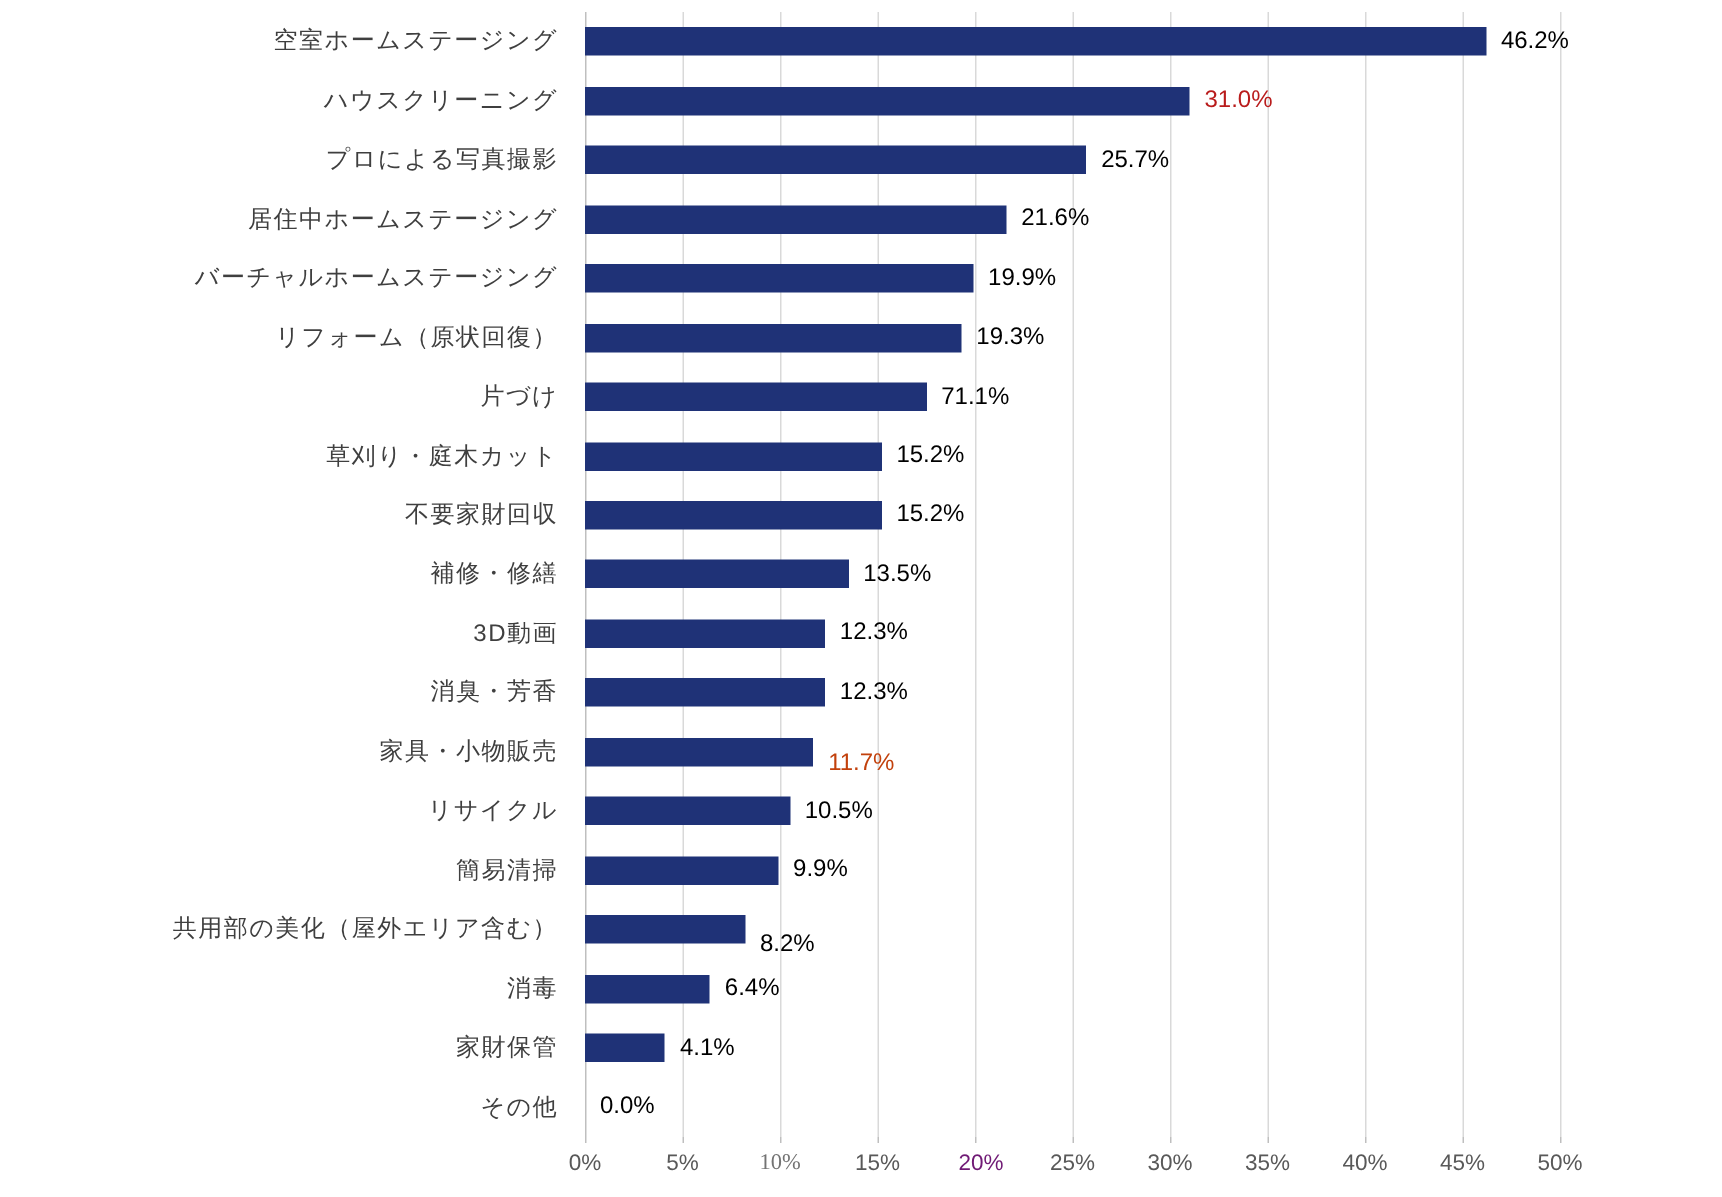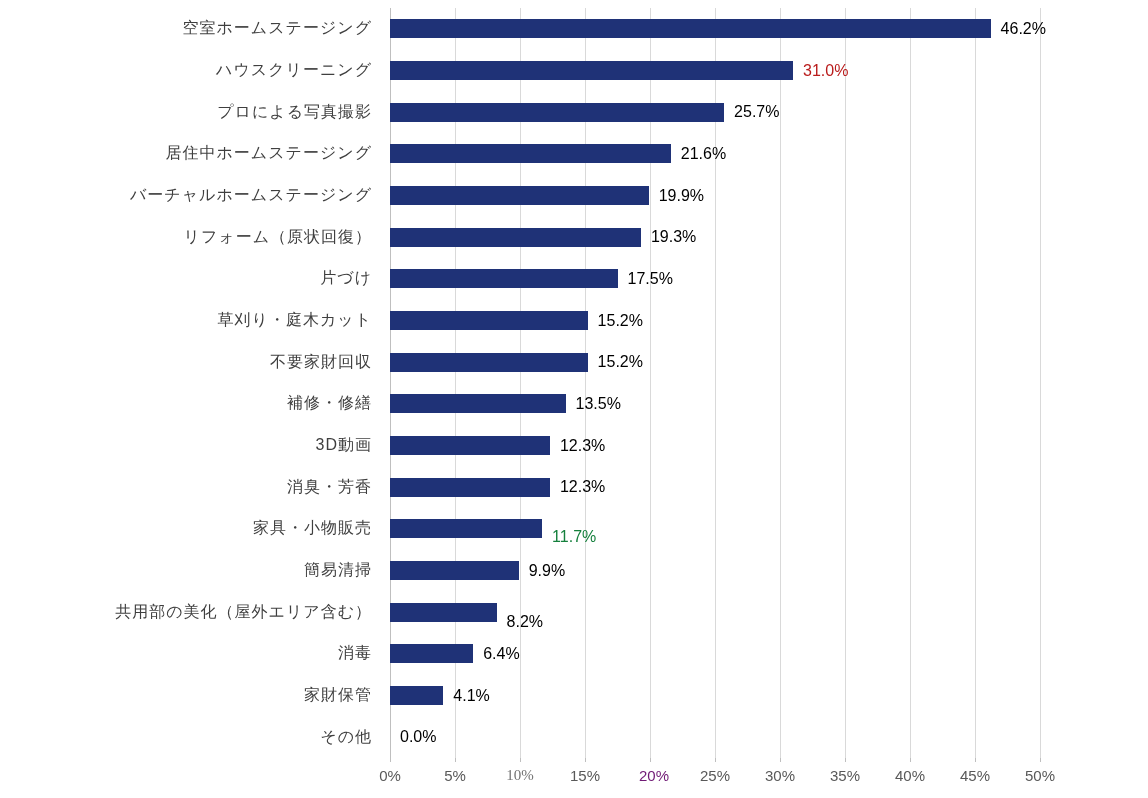--- a/index.html
+++ b/index.html
@@ -150,21 +150,21 @@
 
   <div class="row">
     <div class="row-label" style="color: rgb(63, 63, 63);">リフォーム（原状回復）</div>
     <div class="bar" style="width: 250.9px; background: rgb(31, 50, 119);"></div>
     <div class="value-label" style="color: rgb(0, 0, 0);">19.3%</div>
   </div>
 
   <div class="row">
     <div class="row-label" style="color: rgb(63, 63, 63);">片づけ</div>
     <div class="bar" style="width: 227.5px; background: rgb(31, 50, 119);"></div>
-    <div class="value-label" style="color: rgb(0, 0, 0);">17.5%</div>
+    <div class="value-label" style="color: rgb(0, 0, 0);">71.1%</div>
   </div>
 
   <div class="row">
     <div class="row-label" style="color: rgb(63, 63, 63);">草刈り・庭木カット</div>
     <div class="bar" style="width: 197.6px; background: rgb(31, 50, 119);"></div>
     <div class="value-label" style="color: rgb(0, 0, 0);">15.2%</div>
   </div>
 
   <div class="row">
     <div class="row-label" style="color: rgb(63, 63, 63);">不要家財回収</div>
@@ -186,23 +186,28 @@
 
   <div class="row">
     <div class="row-label" style="color: rgb(63, 63, 63);">消臭・芳香</div>
     <div class="bar" style="width: 159.9px; background: rgb(31, 50, 119);"></div>
     <div class="value-label" style="color: rgb(0, 0, 0);">12.3%</div>
   </div>
 
   <div class="row">
     <div class="row-label" style="color: rgb(63, 63, 63); font-family: Liberation Mono, monospace;">家具・小物販売</div>
     <div class="bar" style="width: 152.1px; background: rgb(31, 50, 119);"></div>
-    <div class="value-label" style="color: #15803d; margin-top: 16px;">11.7%</div>
-  </div>
-
+    <div class="value-label" style="color: #c2410c; margin-top: 16px;">11.7%</div>
+  </div>
+
+  <div class="row">
+    <div class="row-label" style="color: rgb(63, 63, 63);">リサイクル</div>
+    <div class="bar" style="width: 136.5px; background: rgb(31, 50, 119);"></div>
+    <div class="value-label" style="color: rgb(0, 0, 0);">10.5%</div>
+  </div>
 
   <div class="row">
     <div class="row-label" style="color: rgb(63, 63, 63);">簡易清掃</div>
     <div class="bar" style="width: 128.7px; background: rgb(31, 50, 119);"></div>
     <div class="value-label" style="color: rgb(0, 0, 0);">9.9%</div>
   </div>
 
   <div class="row">
     <div class="row-label" style="color: rgb(63, 63, 63);">共用部の美化（屋外エリア含む）</div>
     <div class="bar" style="width: 106.6px; background: rgb(31, 50, 119);"></div>

